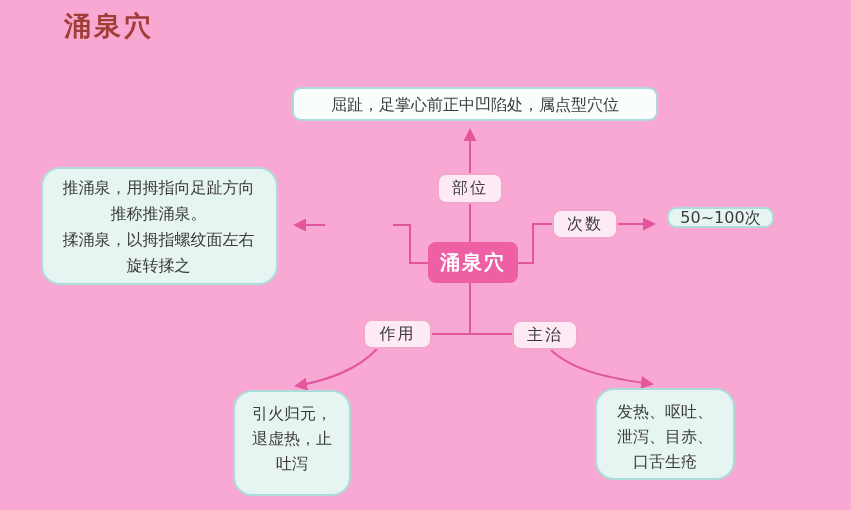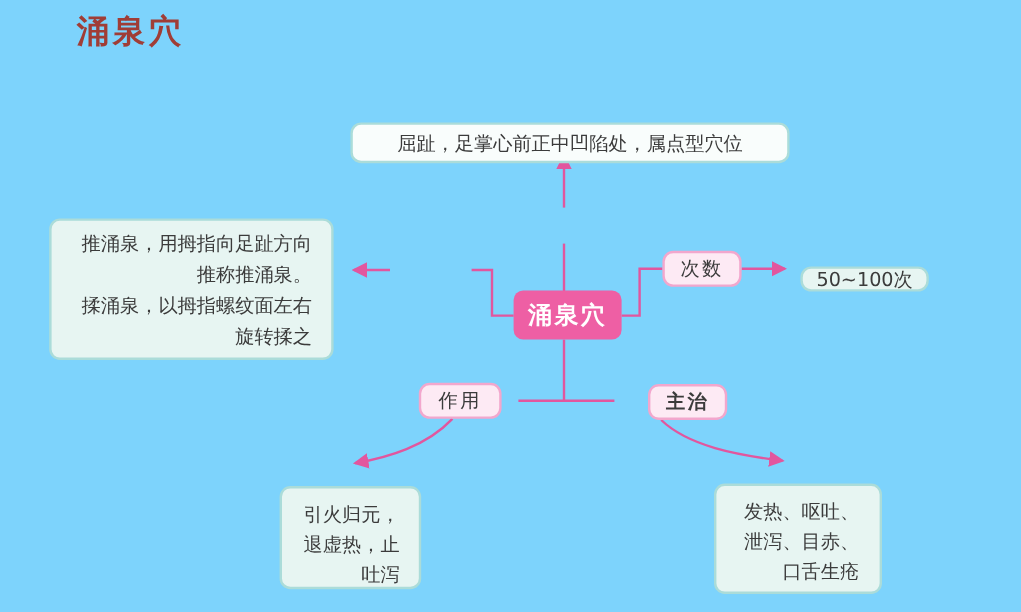--- a/index.html
+++ b/index.html
@@ -1,20 +1,20 @@
 <!DOCTYPE html>
 <html style="--title: #a03d36; --text: #3b3b3b; --center-fill: #ee5fa4; --center-text: #ffffff; --label-fill: #fdeaf4; --label-border: #f2a7cd; --content-fill: #e7f5f2; --content-border: #abdcd9; --connector: #e2569e;"><head>
 <meta charset="utf-8">
 <style>
   html, body { margin: 0; padding: 0; background: #ffffff; }
   .stage {
     position: relative;
     width: 851px;
     height: 510px;
-    background: #7dd3fc;
+    background: #f9a8d4;
     overflow: hidden;
     font-family: "DejaVu Sans", "Liberation Sans", sans-serif;
     color: var(--text, #3b3b3b);
   }
   .page-title {
     position: absolute;
     left: 64px; top: 8px;
     font-family: "DejaVu Serif", "Liberation Serif", serif;
     font-size: 27px;
     font-weight: bold;
@@ -27,27 +27,27 @@
     display: flex;
     align-items: center;
     justify-content: center;
     border-radius: 9px;
   }
   .content-box {
     background: var(--content-fill, #e7f5f2);
     border: 2px solid var(--content-border, #abdcd9);
     font-size: 16px;
     line-height: 25px;
-    margin-top: 15px;
   }
   .content-box.light { background: #f9fdfc; }
   .content-box.multiline {
     display: block;
     white-space: pre-line;
-    text-align: right;
+    text-align: center;
+    border-radius: 19px;
   }
   .label-box {
     background: var(--label-fill, #fdeaf4);
     border: 2px solid var(--label-border, #f2a7cd);
     font-size: 16px;
     letter-spacing: 2px;
   }
   .center-node {
     background: var(--center-fill, #ee5fa4);
     color: var(--center-text, #ffffff);
@@ -58,23 +58,23 @@
     border-radius: 8px;
   }
   
   .box-buwei    { left: 292px; top: 87px;  width: 366px; height: 34px; }
   .lbl-buwei    { left: 437px; top: 173px; width: 66px;  height: 31px; }
   .node-center  { left: 428px; top: 242px; width: 90px;  height: 41px; }
   .lbl-caozuo   { left: 325px; top: 210px; width: 68px;  height: 30px; }
   .box-caozuo   { left: 41px;  top: 167px; width: 237px; height: 118px; padding: 6px 16px 6px 14px; line-height: 26px; }
   .lbl-cishu    { left: 552px; top: 209px; width: 66px;  height: 30px; }
   .box-cishu    { left: 667px; top: 207px; width: 107px; height: 21px; }
-  .lbl-zuoyong  { left: 349px; top: 319px; width: 69px;  height: 30px; }
-  .lbl-zhuzhi   { left: 540px; top: 320px; width: 66px;  height: 30px; font-weight: bold; }
-  .box-zuoyong  { left: 233px; top: 390px; width: 118px; height: 86px; padding: 9px 16px; }
+  .lbl-zuoyong  { left: 363px; top: 319px; width: 69px;  height: 30px; }
+  .lbl-zhuzhi   { left: 512px; top: 320px; width: 66px;  height: 30px; }
+  .box-zuoyong  { left: 233px; top: 390px; width: 118px; height: 106px; padding: 9px 16px; }
   .box-zhuzhi   { left: 595px; top: 388px; width: 140px; height: 92px; padding: 9px 17px; }
   svg.connectors {
     position: absolute;
     left: 0; top: 0;
     pointer-events: none;
   }
   svg.connectors path { stroke: var(--connector, #e2569e); stroke-width: 2; fill: none; }
 </style>
 </head>
 <body>
@@ -96,20 +96,21 @@
     <path d="M518,263 L533,263 L533,224 L552,224"></path>
     <path d="M618,224 L654,224" marker-end="url(#arrow)"></path>
     <path d="M470,283 L470,334"></path>
     <path d="M432,334 L512,334"></path>
     <path d="M377,349 C355,372 324,381 296,386" marker-end="url(#arrow)"></path>
     <path d="M551,350 C574,372 614,379 652,384" marker-end="url(#arrow)"></path>
   </svg>
 
   <div class="node content-box light box-buwei">屈趾，足掌心前正中凹陷处，属点型穴位</div>
 
+  <div class="node label-box lbl-buwei">部位</div>
 
   <div class="node center-node node-center">涌泉穴</div>
 
 
   <div class="node content-box multiline box-caozuo">推涌泉，用拇指向足趾方向推称推涌泉。
 揉涌泉，以拇指螺纹面左右旋转揉之</div>
 
   <div class="node label-box lbl-cishu">次数</div>
 
   <div class="node content-box box-cishu">50~100次</div>

